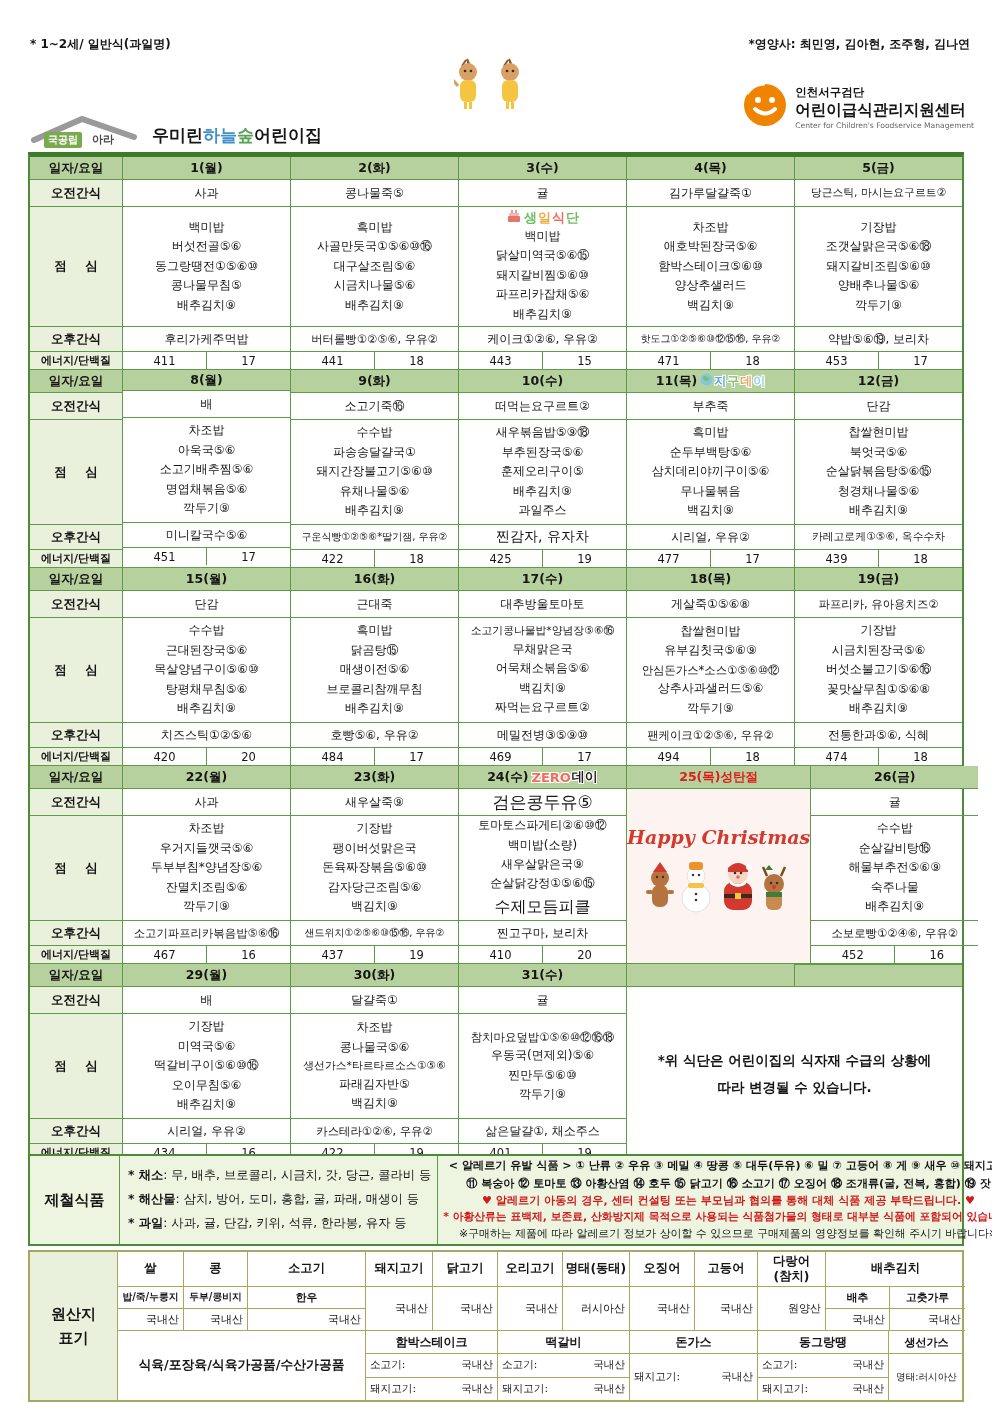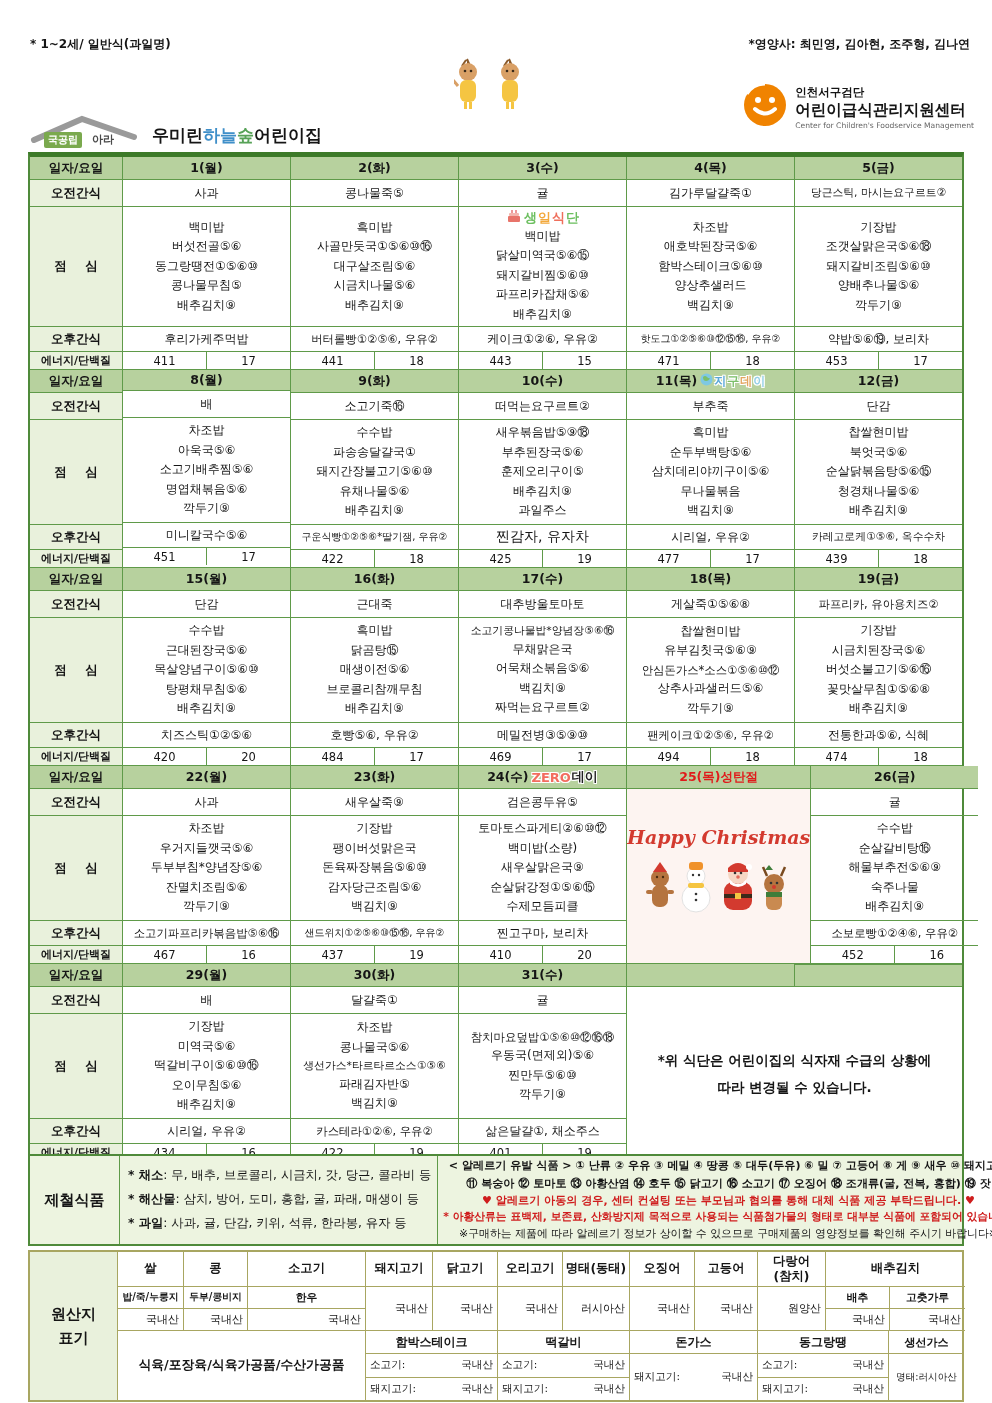--- a/index.html
+++ b/index.html
@@ -518,27 +518,27 @@
           </div>
         </div>
         <div class="col daycol" style="flex: 0 0 168px;">
           <div class="cell dhdr hdrbg" style="height: 22px;">
             <span>24(수)</span>
             <div class="obadge zero">
               <span class="ze">ZERO</span>
               <span class="ko">데이</span>
             </div>
           </div>
-          <div class="cell am" style="height: 27px; font-size: 12px;">검은콩두유⑤</div>
+          <div class="cell am" style="height: 27px; font-size: 17px;">검은콩두유⑤</div>
           <div class="cell lunch" style="height: 105px;">
             <div class="lline" style="font-size: 12px;">토마토스파게티②⑥⑩⑫</div>
             <div class="lline" style="font-size: 12px;">백미밥(소량)</div>
             <div class="lline" style="font-size: 12px;">새우살맑은국⑨</div>
             <div class="lline" style="font-size: 12px;">순살닭강정①⑤⑥⑮</div>
-            <div class="lline" style="font-size: 12px;">수제모듬피클</div>
+            <div class="lline" style="font-size: 16px;">수제모듬피클</div>
           </div>
           <div class="cell pm" style="height: 25px; font-size: 12px;">찐고구마, 보리차</div>
           <div class="cell enrow" style="height: 18px;">
             <div class="enhalf">410</div>
             <div class="enhalf r">20</div>
           </div>
         </div>
         <div class="col daycol" style="flex: 0 0 168px;">
           <div class="cell dhdr hdrbg" style="height: 22px;">
             <span class="red">25(목)성탄절</span>

